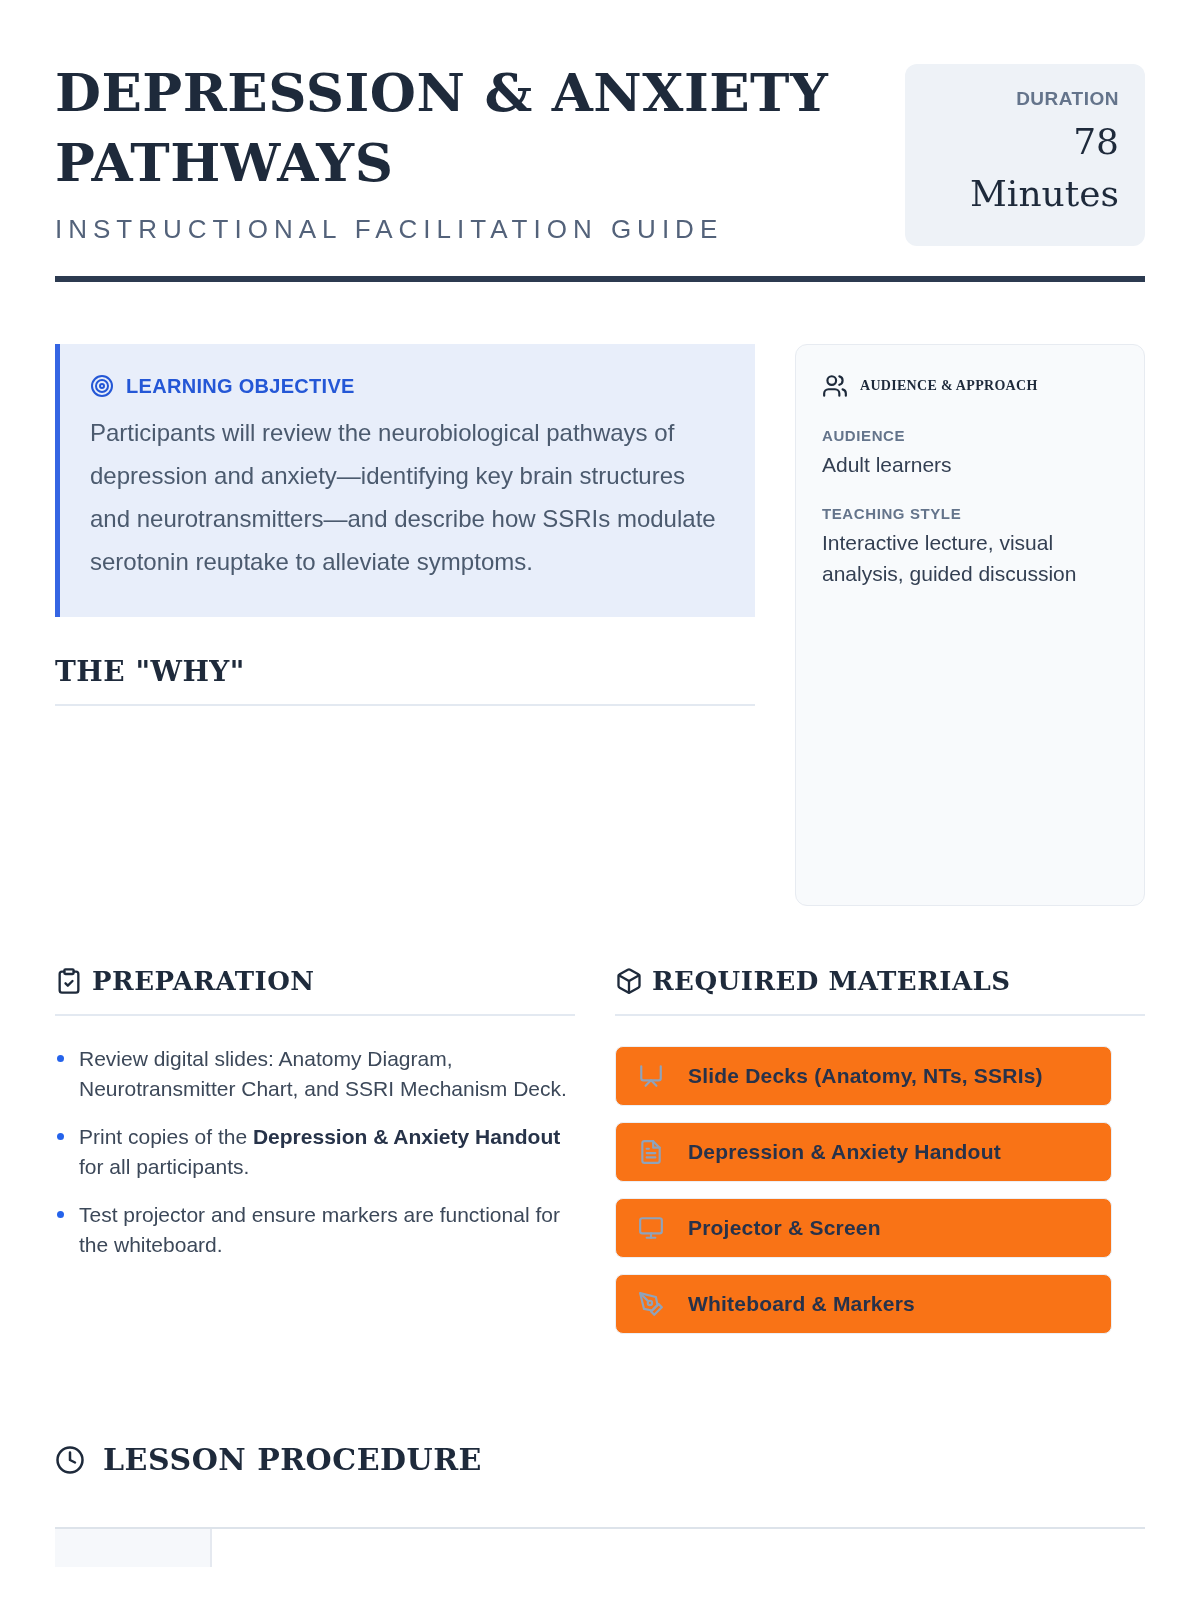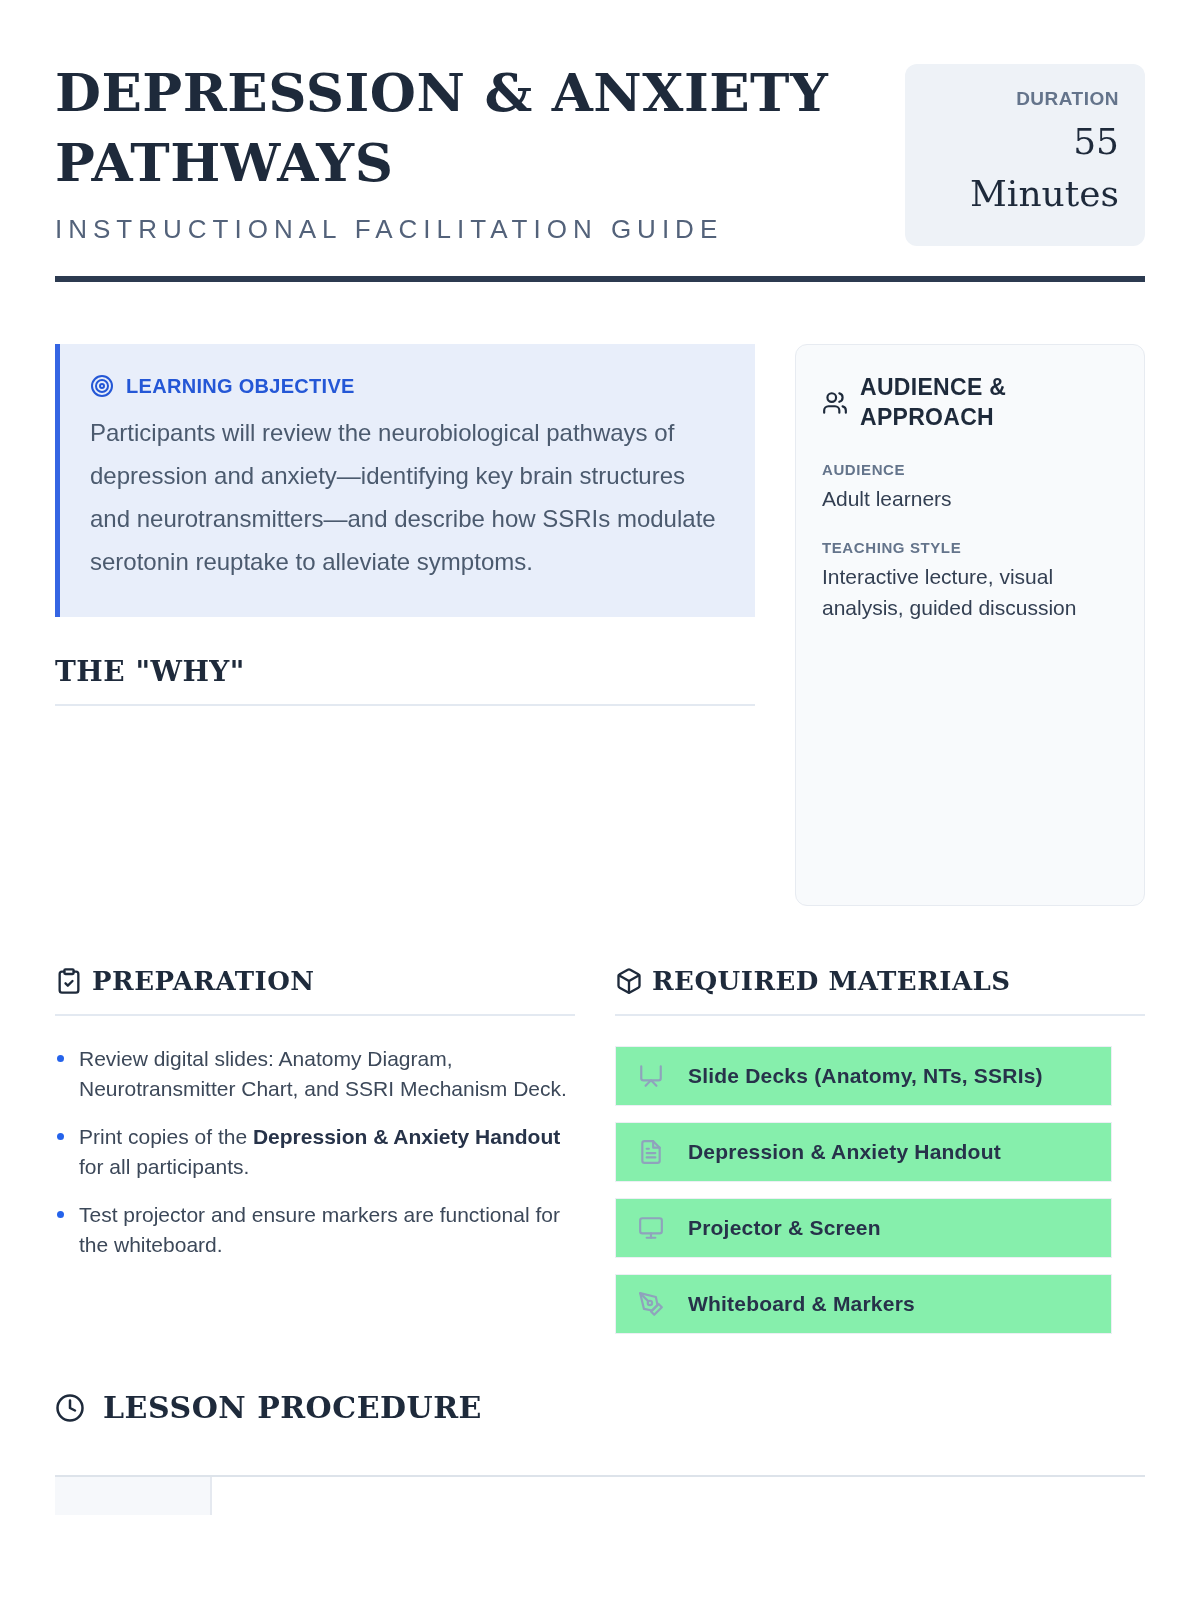--- a/index.html
+++ b/index.html
@@ -40,21 +40,21 @@
   .why { margin-top:38px; }
   .why h2 { font-size:28px; letter-spacing:0.5px; }
   .why .hairline { height:2px; background:#e3e9f1; margin-top:16px; }
   .why p { margin-top:22px; font-style:italic; font-size:24px; line-height:1.8; color:#3d4b63; }
 
   .aside-card {
     background:#f8fafc; border:1px solid #e7ebf1; border-radius:12px;
     padding:28px 26px; min-height:562px;
   }
   .aside-head { display:flex; align-items:center; gap:12px; }
-  .aside-head span { font-size:23px; font-weight:700; color:#1e2a3b; line-height:1.3; letter-spacing:0.3px; }
+  .aside-head span { font-size:14px; font-weight:700; color:#1e2a3b; line-height:1.3; letter-spacing:0.3px;font-family:Liberation Serif, serif; }
   .aside-label { margin-top:28px; font-size:15px; font-weight:700; letter-spacing:0.6px; color:#64748b; }
   .aside-label.second { margin-top:24px; }
   .aside-value { margin-top:5px; font-size:21px; color:#333f52; line-height:1.5; }
 
   
   .cols-2 { display:flex; gap:40px; margin-top:60px; align-items:flex-start; }
   .col-prep { width:520px; flex:none; }
   .col-mat  { flex:1; }
   .section-head { display:flex; align-items:center; gap:9px; }
   .section-head h2 { font-size:26px; letter-spacing:0.5px; }
@@ -63,48 +63,48 @@
   ul.prep-list { list-style:none; margin-top:28px; }
   ul.prep-list li { position:relative; padding-left:24px; font-size:21px; line-height:1.43; color:#3c4859; margin-bottom:18px; }
   ul.prep-list li::before { content:""; position:absolute; left:2px; top:11px;
     width:7px; height:7px; border-radius:50%; background:#2563eb; }
   ul.prep-list strong { color:#273349; font-weight:700; }
   ul.prep-list em { font-style:italic; }
 
   .mat-list { margin-top:30px; }
   .mat-card {
     display:flex; align-items:center; gap:24px;
-    background:#86efac; border:1px solid #eceff4; border-radius:0;
+    background:#f97316; border:1px solid #eceff4; border-radius:8px;
     height:60px; padding:0 22px; margin-bottom:16px; width:calc(100% - 33px);
   }
   .mat-card .label { font-size:21px; font-weight:700; color:#27324a; letter-spacing:0.2px; }
 
   
-  .procedure-head { display:flex; align-items:center; gap:18px; margin-top:40px; }
+  .procedure-head { display:flex; align-items:center; gap:18px; margin-top:92px; }
   .procedure-head h2 { font-size:30px; letter-spacing:0.5px; }
 
   .proc-table { margin-top:50px; border-top:2px solid #dde3ea; display:flex; height:40px; }
   .proc-table .cell-time { width:157px; flex:none; background:#f6f8fb; border-right:2px solid #e5e9f0; }
   .proc-table .cell-body { flex:1; background:#ffffff; }
 
   
   .icn { display:inline-flex; flex:none; }
   .icn svg { display:block; }
 </style>
 </head>
 <body>
 
 <div class="header-row">
   <div>
     <h1 class="serif page-title">DEPRESSION &amp; ANXIETY PATHWAYS</h1>
     <div class="page-subtitle">INSTRUCTIONAL FACILITATION GUIDE</div>
   </div>
   <div class="duration-box">
     <div class="duration-label">DURATION</div>
-    <div class="duration-value">55 Minutes</div>
+    <div class="duration-value">78 Minutes</div>
   </div>
 </div>
 <div class="thick-rule"></div>
 
 <div class="cols-1">
   <div class="col-left">
     <div class="objective-box">
       <div class="objective-head">
         <span class="icn">
             <svg width="24" height="24" viewBox="0 0 24 24" fill="none" stroke="#2457d6" stroke-width="2" stroke-linecap="round" stroke-linejoin="round">

